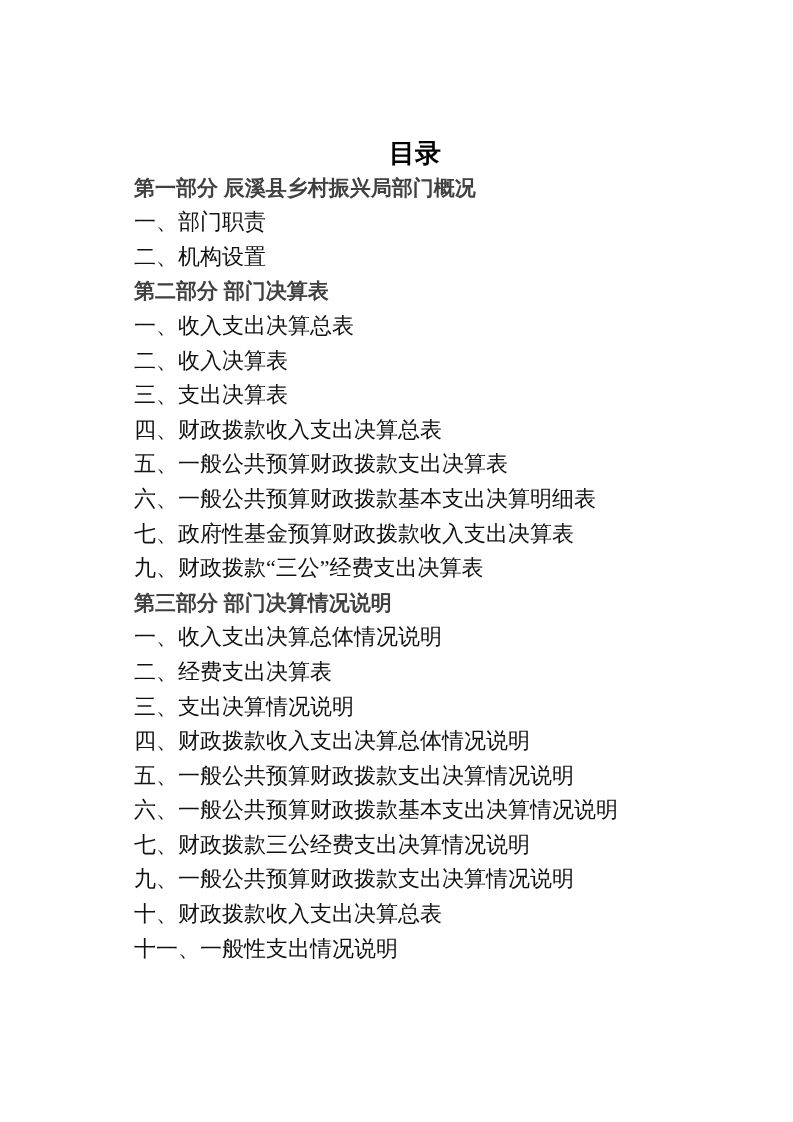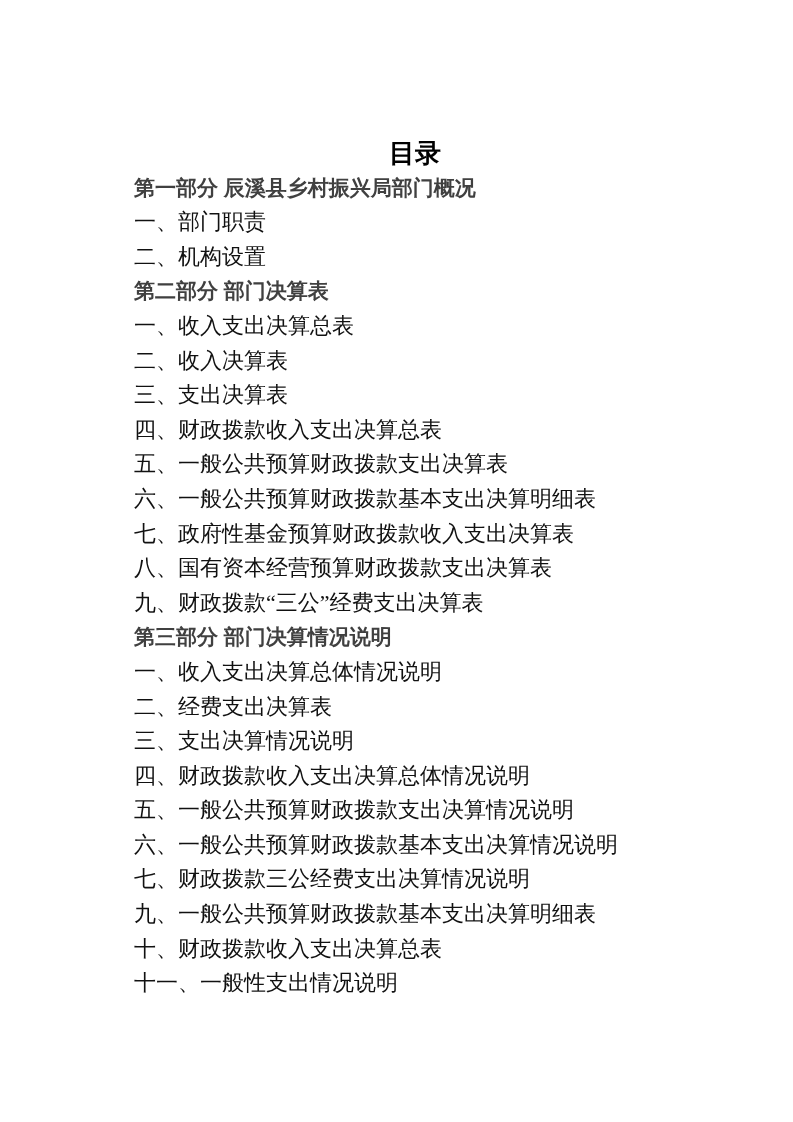--- a/index.html
+++ b/index.html
@@ -62,28 +62,27 @@
         <p class="toc-item">一、部门职责</p>
         <p class="toc-item">二、机构设置</p>
         <p class="part-heading">第二部分 部门决算表</p>
         <p class="toc-item">一、收入支出决算总表</p>
         <p class="toc-item">二、收入决算表</p>
         <p class="toc-item">三、支出决算表</p>
         <p class="toc-item">四、财政拨款收入支出决算总表</p>
         <p class="toc-item">五、一般公共预算财政拨款支出决算表</p>
         <p class="toc-item">六、一般公共预算财政拨款基本支出决算明细表</p>
         <p class="toc-item">七、政府性基金预算财政拨款收入支出决算表</p>
-        <p class="toc-item">八、国有资本经营预算财政拨款支出决算表</p>
         <p class="toc-item">九、财政拨款“三公”经费支出决算表</p>
         <p class="part-heading">第三部分 部门决算情况说明</p>
         <p class="toc-item">一、收入支出决算总体情况说明</p>
         <p class="toc-item">二、经费支出决算表</p>
         <p class="toc-item">三、支出决算情况说明</p>
         <p class="toc-item">四、财政拨款收入支出决算总体情况说明</p>
         <p class="toc-item">五、一般公共预算财政拨款支出决算情况说明</p>
         <p class="toc-item">六、一般公共预算财政拨款基本支出决算情况说明</p>
         <p class="toc-item">七、财政拨款三公经费支出决算情况说明</p>
-        <p class="toc-item">九、一般公共预算财政拨款基本支出决算明细表</p>
+        <p class="toc-item">九、一般公共预算财政拨款支出决算情况说明</p>
         <p class="toc-item">十、财政拨款收入支出决算总表</p>
         <p class="toc-item">十一、一般性支出情况说明</p>
       </div>
   </div>
 </div>
 
 </body></html>

